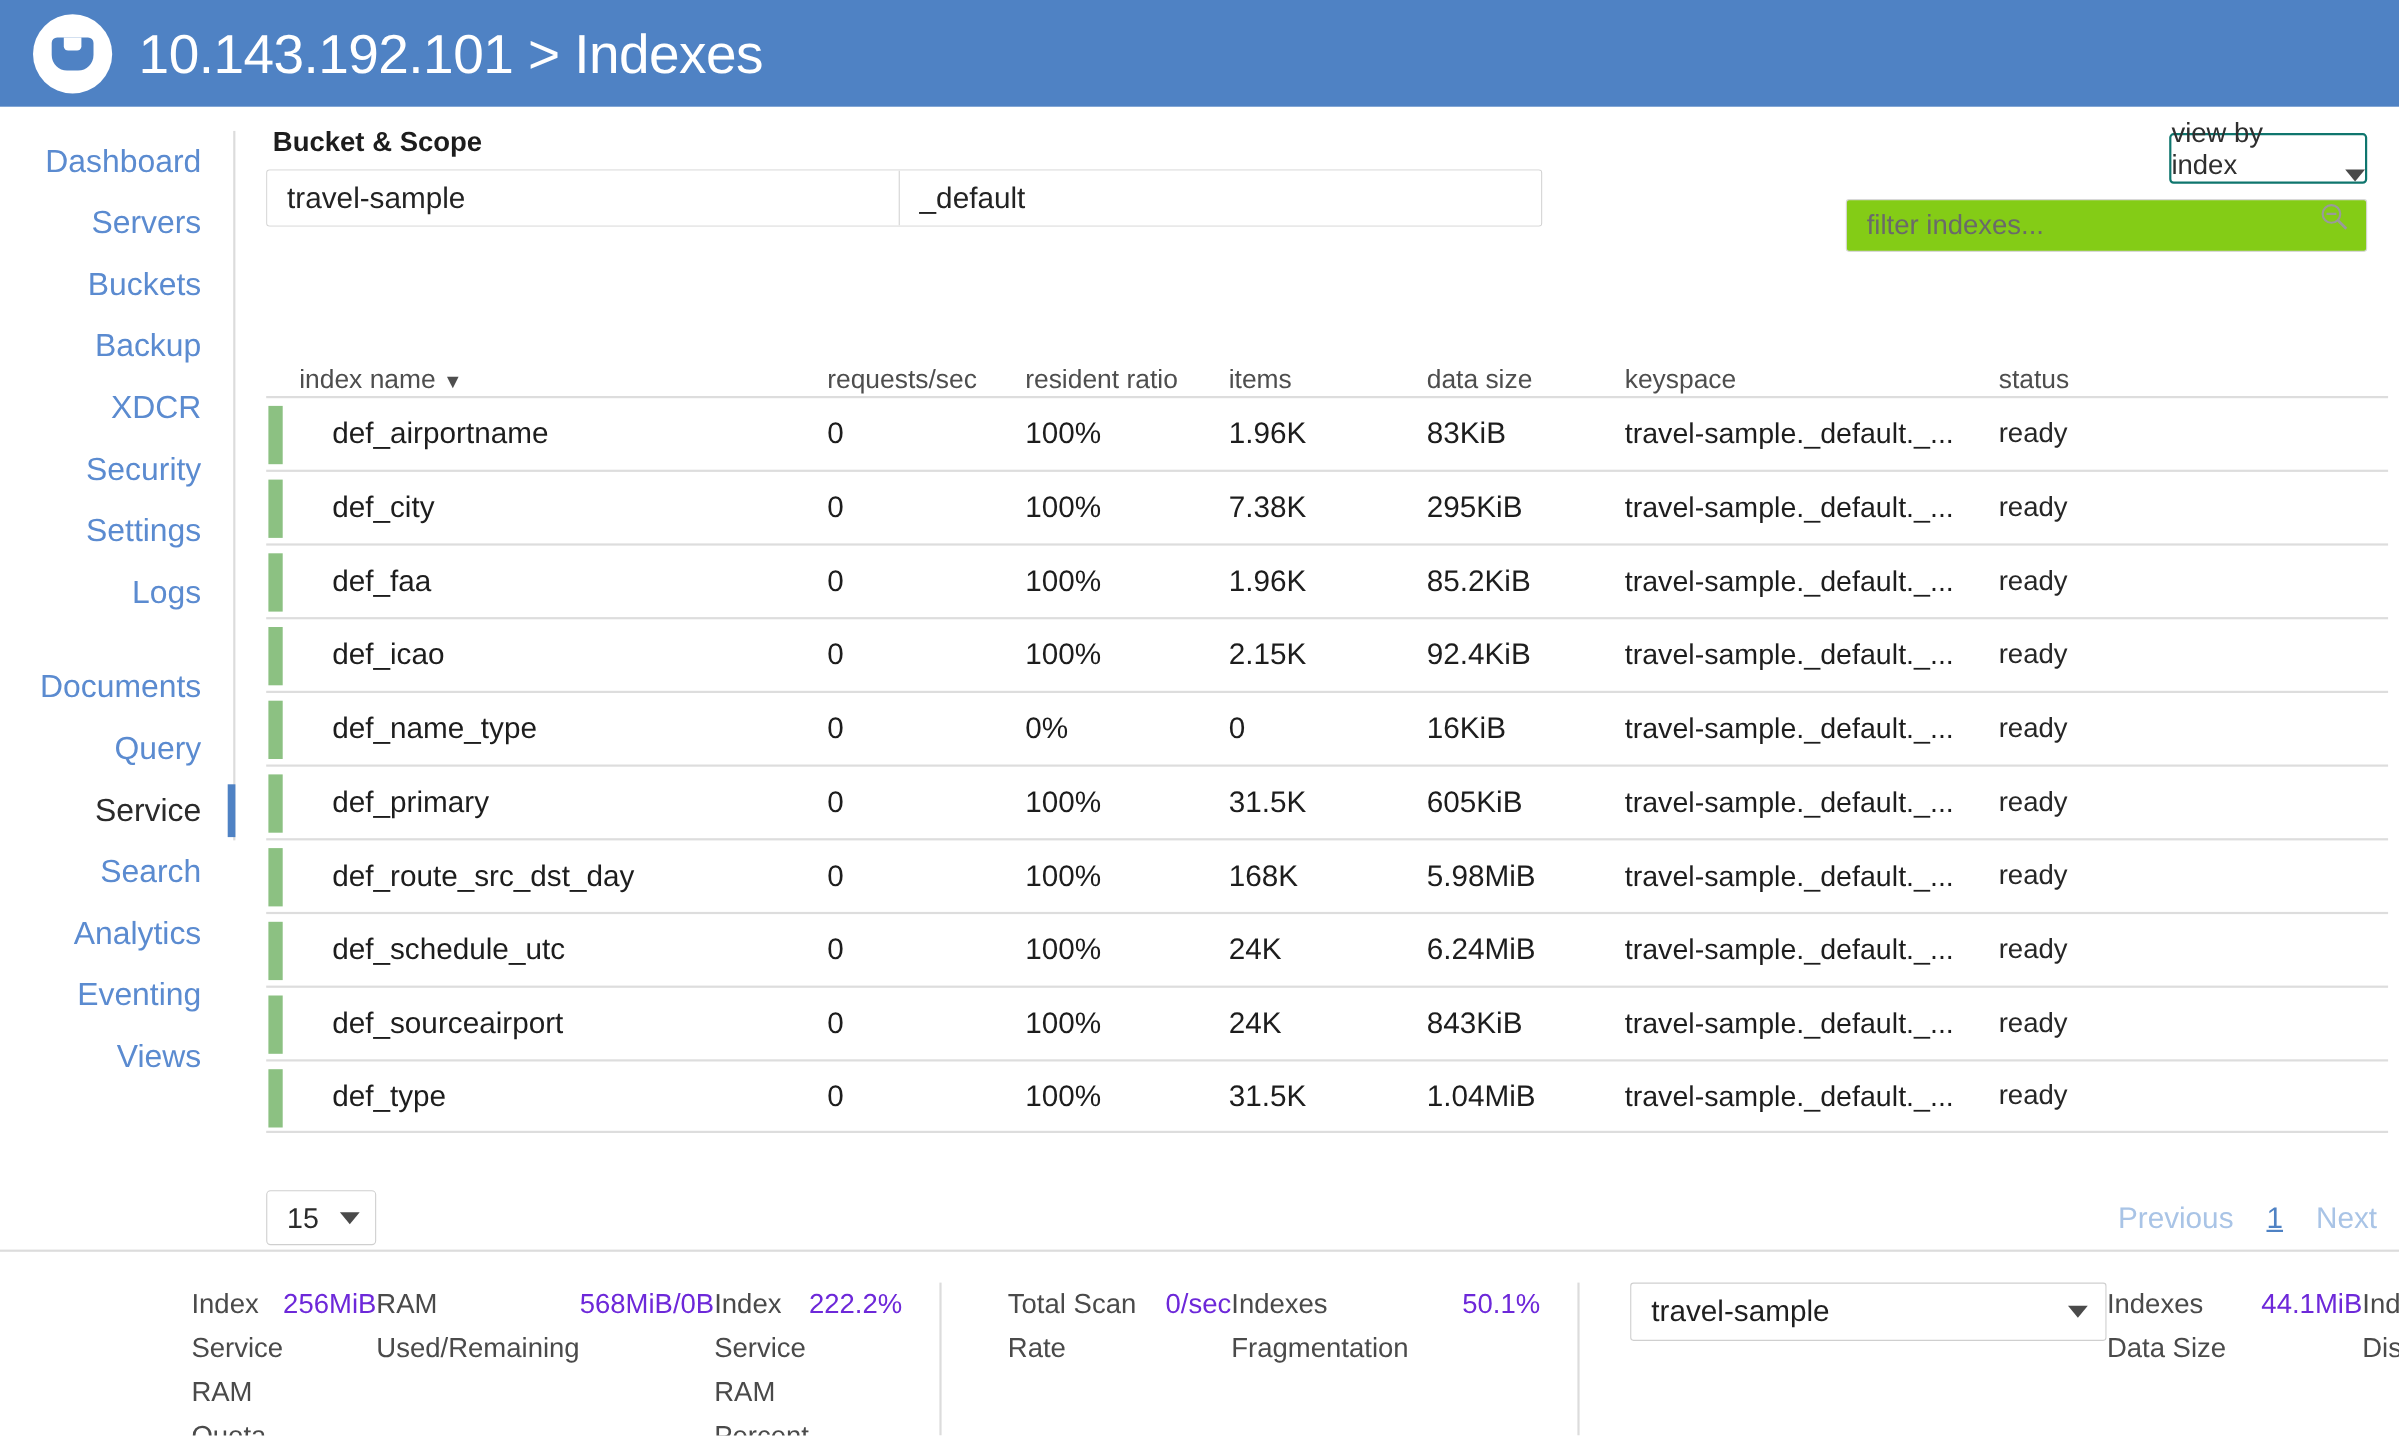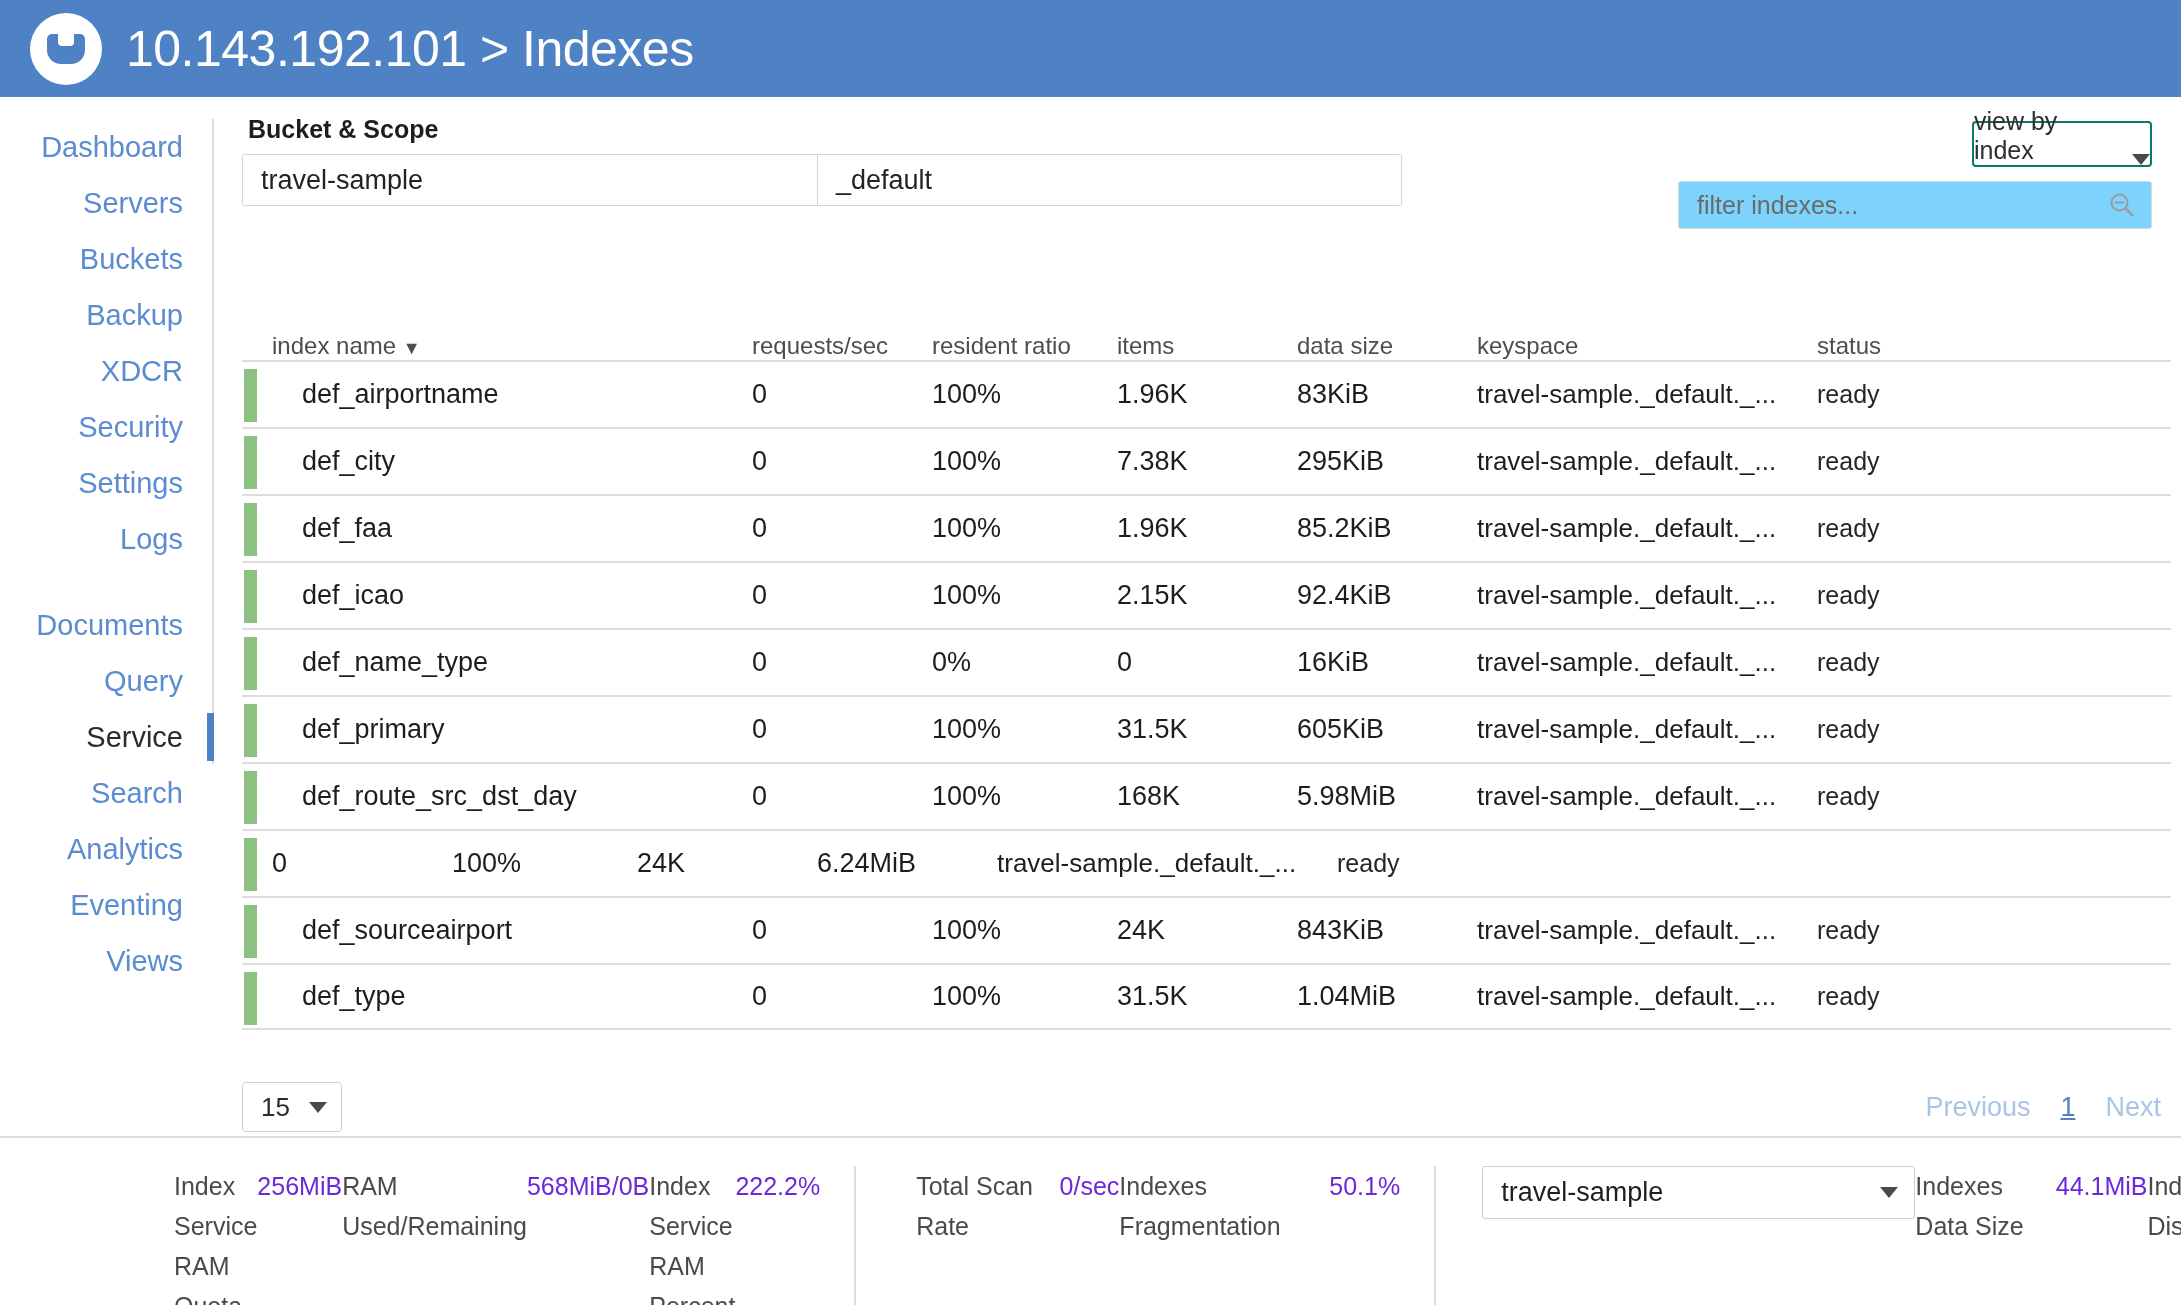--- a/index.html
+++ b/index.html
@@ -156,23 +156,22 @@
     border-left: 9px solid transparent;
     border-right: 9px solid transparent;
     border-top: 11px solid #4a4a4a;
   }
   .filter-wrap {
     position: absolute;
     top: 84px; right: 29px;
     width: 474px; height: 48px;
     border: 1px solid #d8d8d8;
     border-radius: 3px;
-    background: #7dd3fc;
-    display: flex;
-    align-items: center;
+    background: #84cc16;
+    display: flex;
     padding: 0 14px 0 18px;
   }
   .filter-wrap input {
     flex: 1 1 auto;
     border: none;
     outline: none;
     font-size: 25px;
     color: #555;
     font-family: "Liberation Sans", sans-serif;
     background: transparent;
@@ -432,20 +431,21 @@
             <div class="td c-name">def_route_src_dst_day</div>
             <div class="td c-req">0</div>
             <div class="td c-res">100%</div>
             <div class="td c-items">168K</div>
             <div class="td c-size">5.98MiB</div>
             <div class="td c-keysp">travel-sample._default._...</div>
             <div class="td c-status">ready</div>
           </div>
           <div class="trow">
             <div class="statusbar" style="background: rgb(140, 193, 130);"></div>
+            <div class="td c-name">def_schedule_utc</div>
             <div class="td c-req">0</div>
             <div class="td c-res">100%</div>
             <div class="td c-items">24K</div>
             <div class="td c-size">6.24MiB</div>
             <div class="td c-keysp">travel-sample._default._...</div>
             <div class="td c-status">ready</div>
           </div>
           <div class="trow">
             <div class="statusbar" style="background: rgb(140, 193, 130);"></div>
             <div class="td c-name">def_sourceairport</div>

